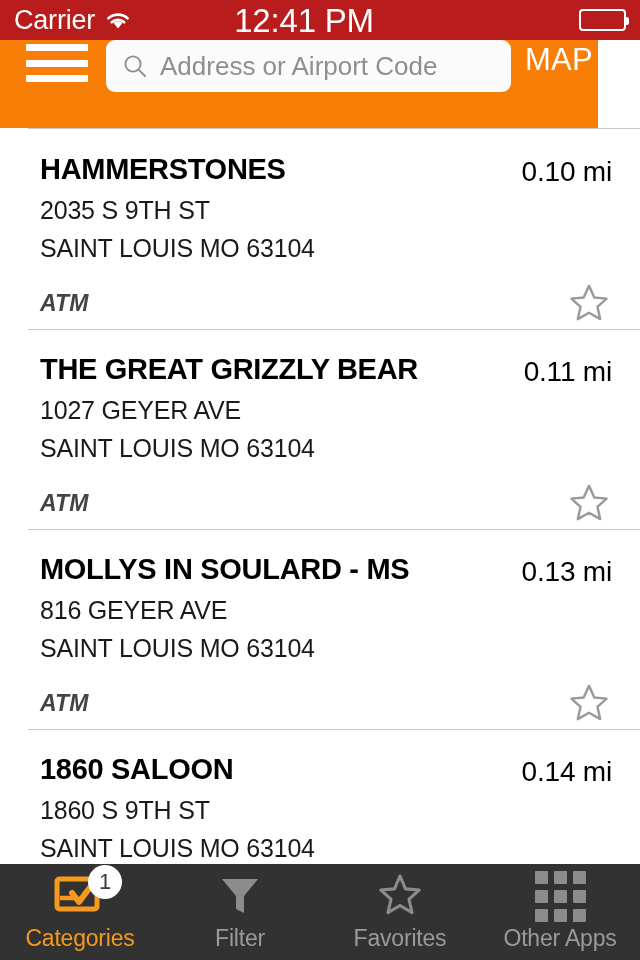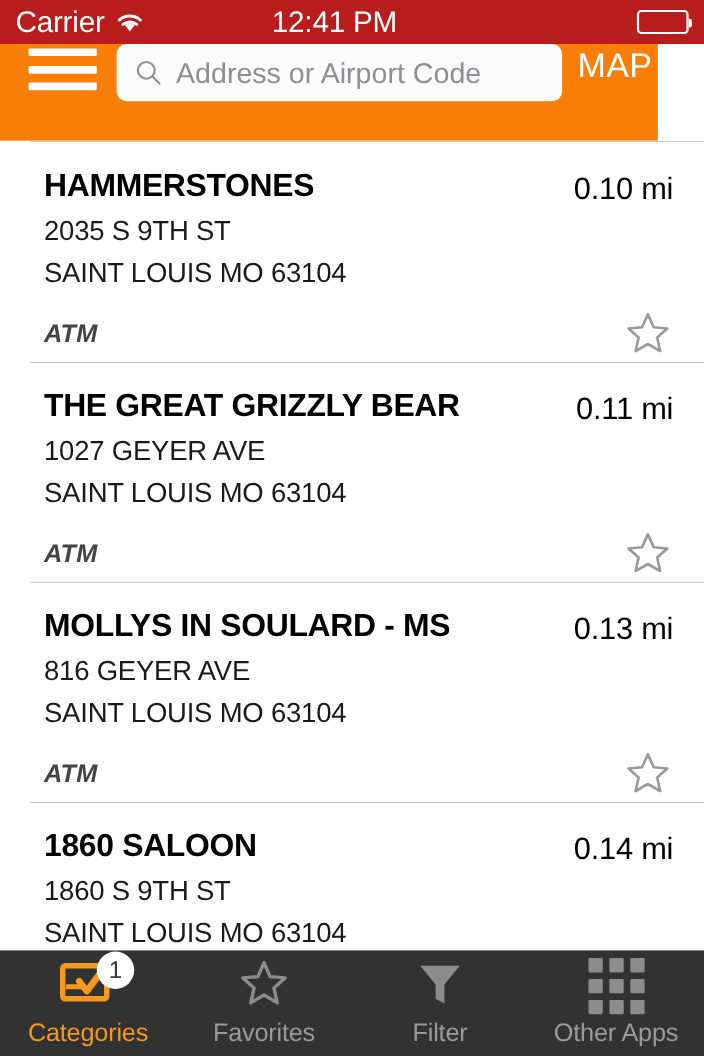--- a/index.html
+++ b/index.html
@@ -49,21 +49,21 @@
     width: 28px;
     height: 22px;
     display: block;
   }
   .status-center {
     flex: 1 1 auto;
     text-align: center;
   }
   .clock-text {
     color: #ffffff;
-    font-size: 27px;
+    font-size: 33px;
     letter-spacing: -0.2px;
     line-height: 1;
   }
   .status-right {
     flex: 0 0 auto;
     display: flex;
     align-items: center;
     justify-content: flex-end;
     width: 150px;
   }
@@ -432,37 +432,37 @@
           </svg>
         </span>
         <span class="badge">1</span>
       </div>
       <div class="tab-label">Categories</div>
     </div>
 
     <div class="tab">
       <div class="tab-icon-slot">
         <span>
+          <svg width="46" height="44" viewBox="0 0 46 44" aria-hidden="true">
+            <path d="M5 6 L41 6 L27 23 L27 40 L19 36 L19 23 Z" fill="#8c8c8c"></path>
+          </svg>
+        </span>
+      </div>
+      <div class="tab-label">Filter</div>
+    </div>
+
+    <div class="tab">
+      <div class="tab-icon-slot">
+        <span>
           <svg width="48" height="46" viewBox="0 0 24 24" aria-hidden="true">
             <path d="M12 2.2 L14.9 8.8 L22 9.4 L16.7 14.2 L18.3 21.2 L12 17.5 L5.7 21.2 L7.3 14.2 L2 9.4 L9.1 8.8 Z" fill="none" stroke="#8c8c8c" stroke-width="1.6" stroke-linejoin="round"></path>
           </svg>
         </span>
       </div>
       <div class="tab-label">Favorites</div>
-    </div>
-
-    <div class="tab">
-      <div class="tab-icon-slot">
-        <span>
-          <svg width="46" height="44" viewBox="0 0 46 44" aria-hidden="true">
-            <path d="M5 6 L41 6 L27 23 L27 40 L19 36 L19 23 Z" fill="#8c8c8c"></path>
-          </svg>
-        </span>
-      </div>
-      <div class="tab-label">Filter</div>
     </div>
 
     <div class="tab">
       <div class="tab-icon-slot">
         <span class="grid-icon">
           <i></i>
           <i></i>
           <i></i>
           <i></i>
           <i></i>

